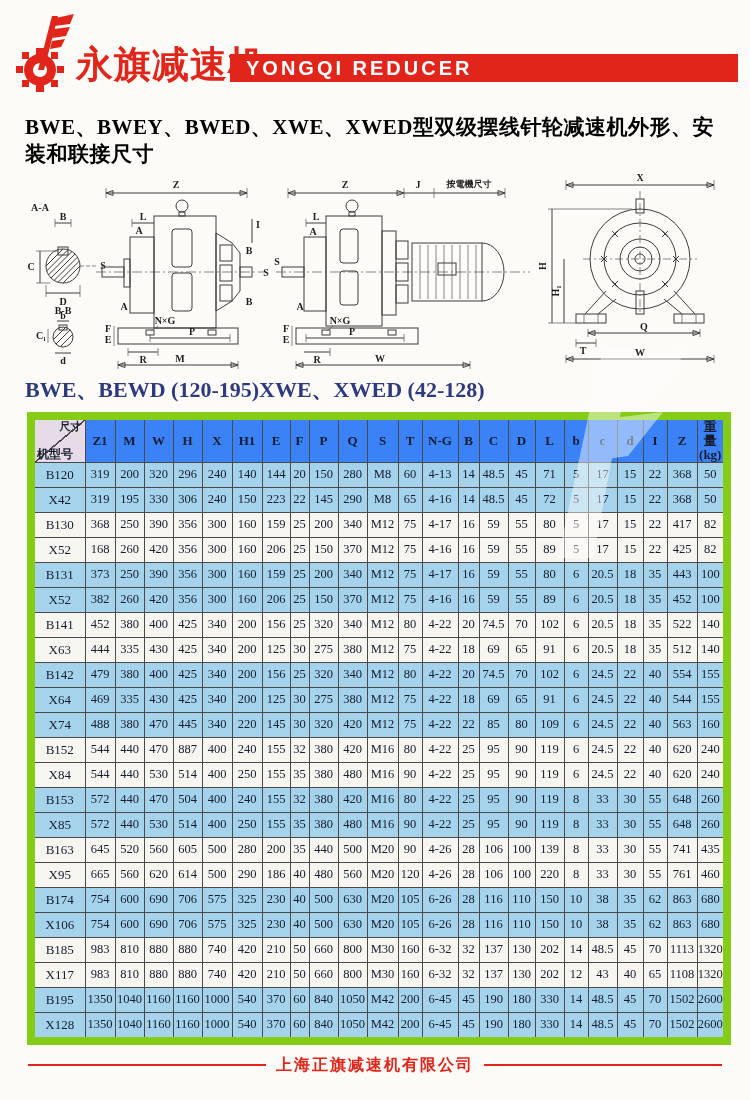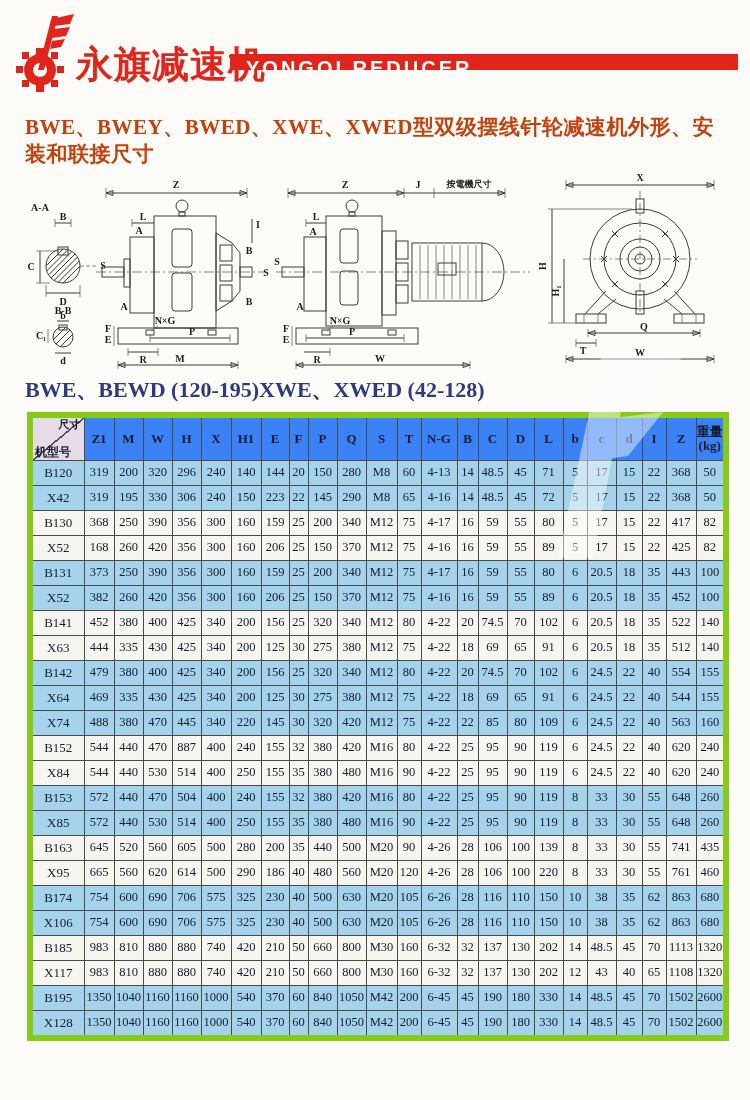--- a/index.html
+++ b/index.html
@@ -13,31 +13,31 @@
   
   .brand-header { position:relative; height:100px; }
   .logo-svg { position:absolute; left:12px; top:12px; }
   .brand-cn {
     position:absolute; left:76px; top:40px;
     font-family:"Liberation Sans", sans-serif;
     font-weight:900; font-size:37px; letter-spacing:1px;
     color:#e1251a; white-space:nowrap;
   }
   .brand-banner {
-    position:absolute; left:230px; right:12px; top:54px; height:16px;
+    position:absolute; left:230px; right:12px; top:54px; height:28px;
     background:#e1251a; color:#ffffff;
     font-family:"Liberation Sans", sans-serif; font-weight:bold;
     font-size:20px; letter-spacing:3px; line-height:29px;
     padding-left:16px; box-sizing:border-box; white-space:nowrap;
   }
 
   
   .page-title {
     margin:14px 25px 0 25px; width:700px;
-    font-size:21px; font-weight:bold; color:#c2410c;
+    font-size:21px; font-weight:bold; color:#000000;
     line-height:1.3; letter-spacing:0.5px;
   }
 
   
   .drawings { display:block; margin-top:2px; }
   .drawings line, .drawings rect, .drawings circle, .drawings path, .drawings polygon, .drawings polyline {
     stroke:#3c3c3c; stroke-width:1; fill:none;
   }
   .drawings .hatch { stroke-width:0.8; }
   .drawings .thin { stroke-width:0.7; stroke:#555; }
@@ -49,21 +49,21 @@
 
   
   .series-row { display:flex; margin:4px 25px 0 25px;align-items:flex-end; }
   .series-row h2 { margin:0; font-size:22px; font-weight:bold; color:#2e3a80; white-space:nowrap; }
   .series-right { margin-left:auto; margin-right:52px; }
 
   
   table.spec {
     border-collapse:collapse; table-layout:fixed;
     width:696px; margin:7px 0 0 27px;
-    border:6px solid #84cc16;
+    border:8px solid #84cc16;
     color:#141c2e;
     padding-left:20px;
   }
   .spec th, .spec td {
     border:1px solid #4a4a4a; text-align:center; vertical-align:middle;
     padding:0; height:24px; font-size:12.5px; background:#f6f5f0;
     overflow:hidden;
   }
   .spec thead th {
     height:36px; background:#3b82f6; font-weight:bold; font-size:13px;
@@ -1033,14 +1033,19 @@
         </tr>
       </tbody>
   </table>
 
   <svg class="watermark" width="190" height="210" viewBox="0 0 190 210">
     <path d="M60,210 L105,0 L135,0 L95,210 Z"></path>
     <path d="M112,12 L190,2 L150,52 L102,58 Z"></path>
     <path d="M98,72 L165,64 L130,108 L88,114 Z"></path>
   </svg>
 
+  <div class="page-footer">
+    <span class="rule"></span>
+    <span class="company-name">上海正旗减速机有限公司</span>
+    <span class="rule"></span>
+  </div>
 
 </div>
 
 </body></html>

